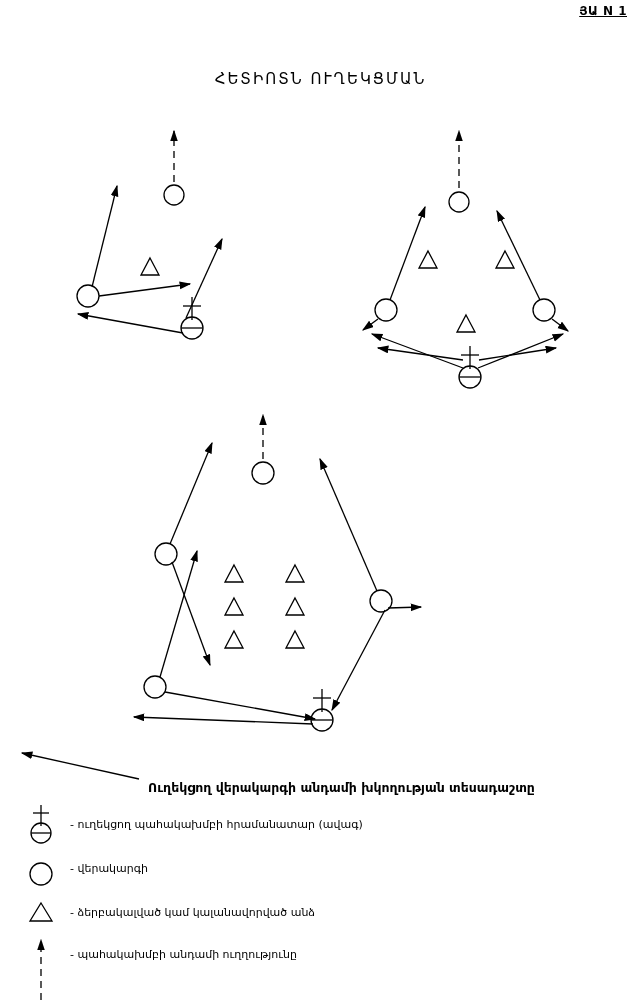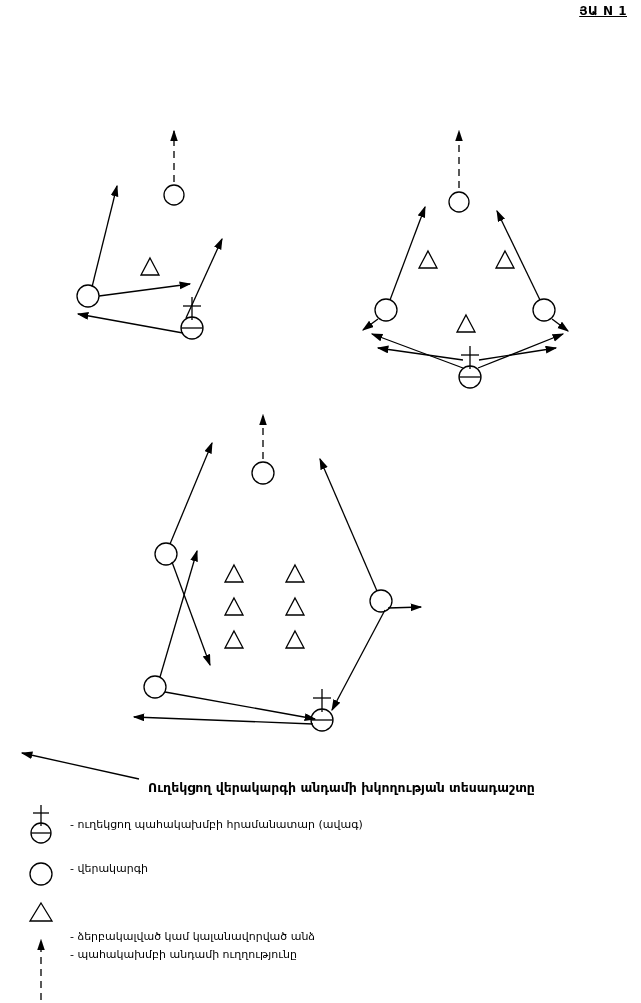--- a/index.html
+++ b/index.html
@@ -74,29 +74,30 @@
   }
   .legend-row {
     position: absolute;
     left: 0;
     font-size: 11px;
     font-family: "DejaVu Sans", sans-serif;
     white-space: nowrap;
   }
   .legend-row.r0 { top: 0px; }
   .legend-row.r1 { top: 44px; }
-  .legend-row.r2 { top: 88px; margin-top: 24px; }
+  .legend-row.r2 { top: 88px; }
   .legend-row.r3 { top: 130px; }
 </style>
 </head>
 <body>
 
 <div class="page">
 
   <div class="fig-no">ՅԱ N 1</div>
+  <div class="title-2">ՀԵՏԻՈՏՆ  ՈՒՂԵԿՑՄԱՆ</div>
 
   <svg id="diagram-svg" viewBox="0 0 641 1003">
     <defs>
       <marker id="ah" markerWidth="9" markerHeight="9" refX="8" refY="3" orient="auto" markerUnits="strokeWidth">
         <path d="M0,0 L9,3 L0,6 z" fill="#000"></path>
       </marker>
       <marker id="ahd" markerWidth="9" markerHeight="9" refX="8" refY="3" orient="auto" markerUnits="strokeWidth">
         <path d="M0,0 L9,3 L0,6 z" fill="#000"></path>
       </marker>
     </defs>

